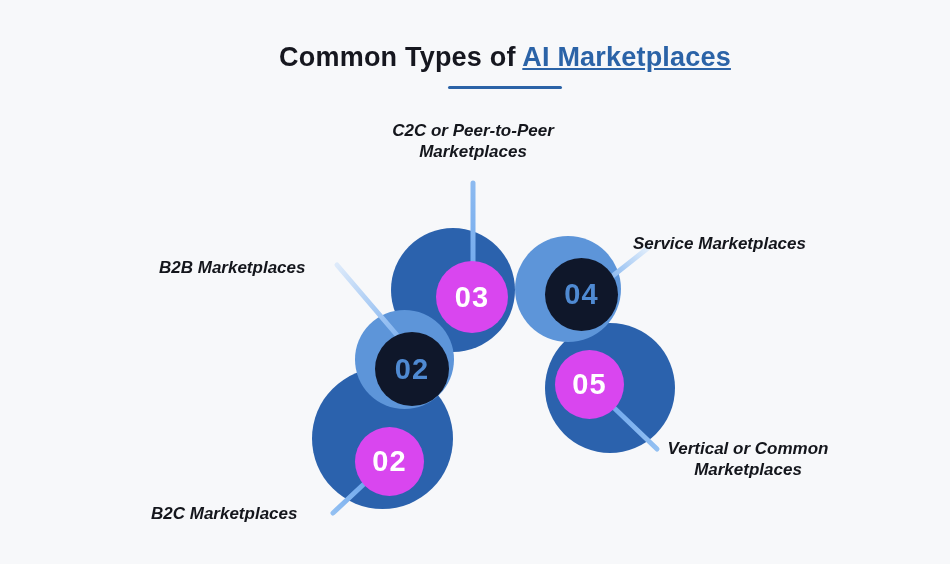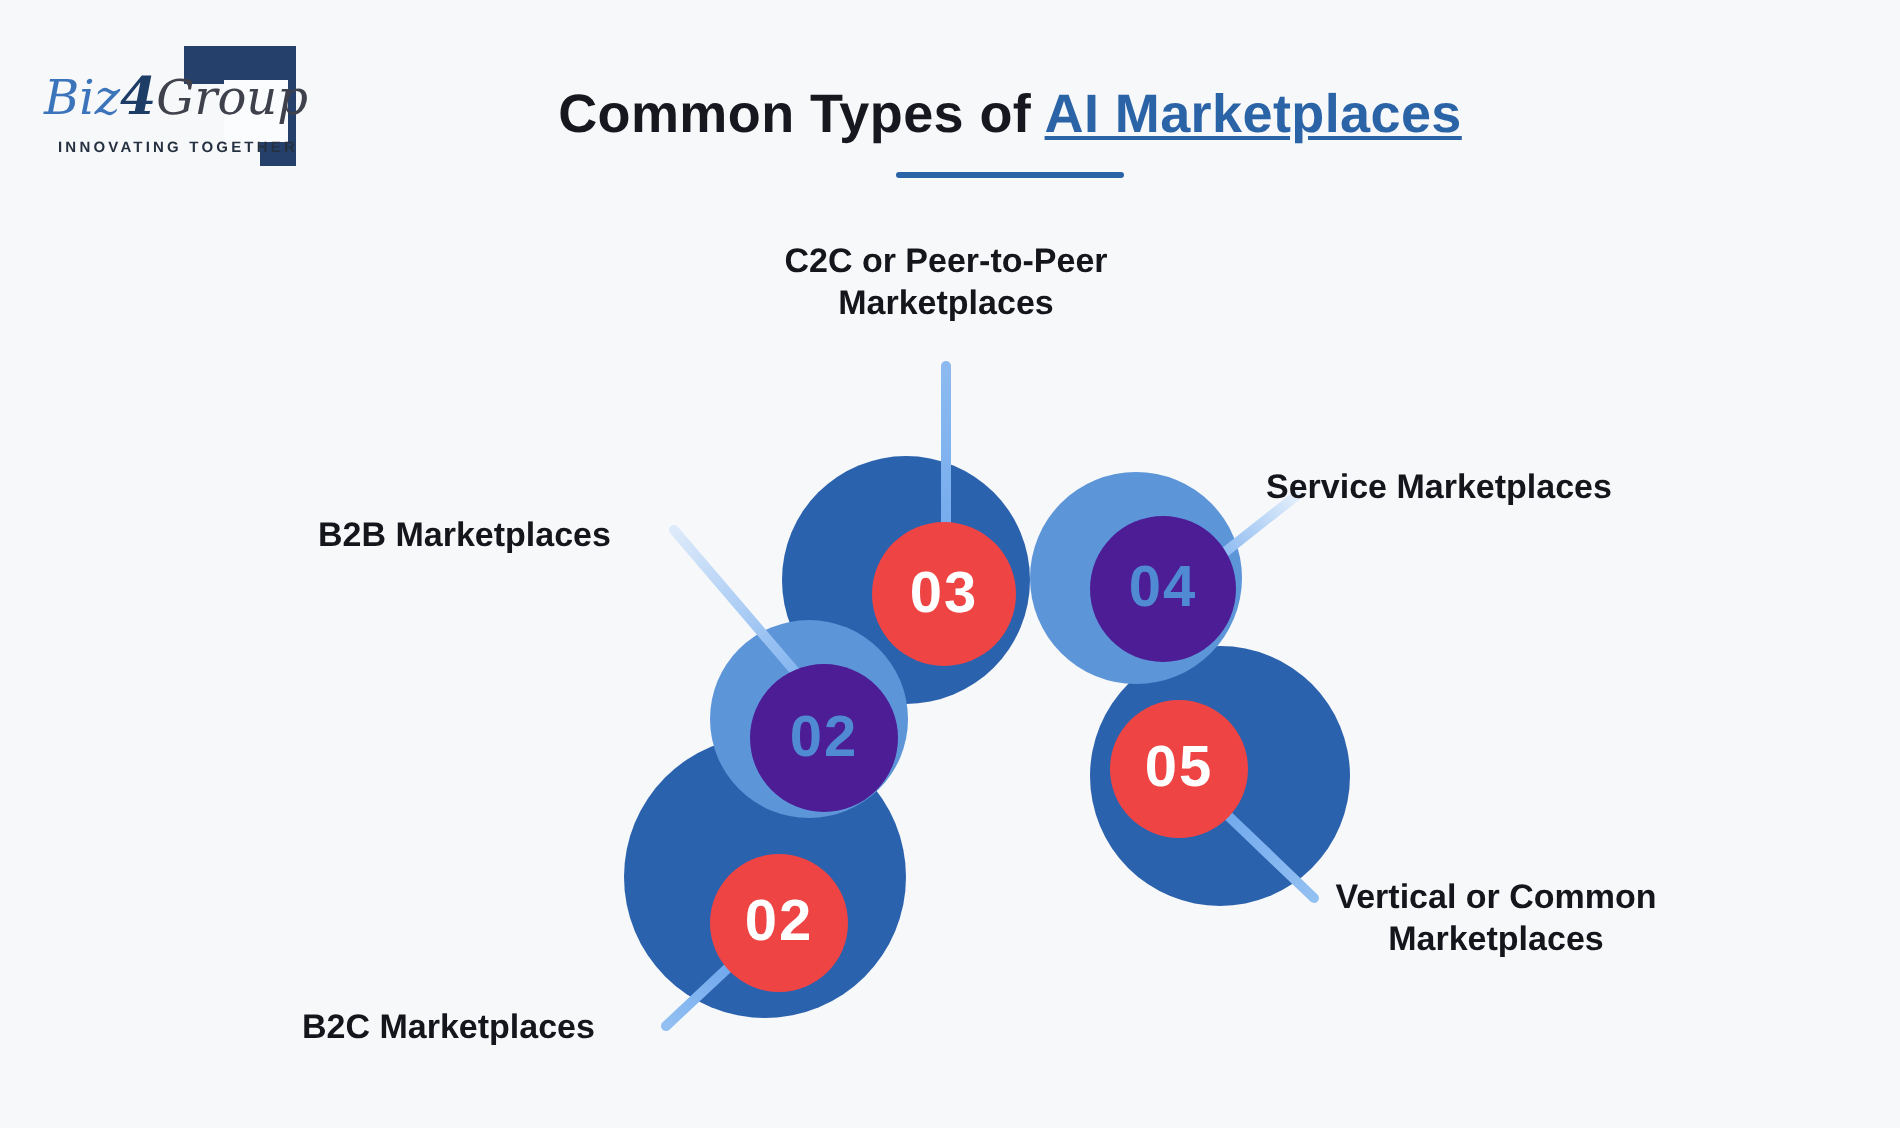--- a/index.html
+++ b/index.html
@@ -31,60 +31,51 @@
                      background: #2b63a7; border-radius: 2px; }
 
   
   .bubble-outer { position: absolute; border-radius: 50%; }
   .dark   { background: #2b62ad; }
   .medium { background: #5d95d9; }
   .z1 { z-index: 1; } .z2 { z-index: 2; }
   .bubble-inner { position: absolute; border-radius: 50%; z-index: 4;
                   display: flex; align-items: center; justify-content: center;
                   font-weight: bold; font-size: 29px; letter-spacing: 1px; }
-  .inner-light { background: #ef4444; color: #ffffff; }
-  .inner-pale  { background: #4c1d95; color: #4f8ad2; }
+  .inner-light { background: #d946ef; color: #ffffff; }
+  .inner-pale  { background: #0f172a; color: #4f8ad2; }
 
   .o1 { left: 312px; top: 368px; width: 141px; height: 141px; }
   .i1 { left: 355px; top: 427px; width: 69px;  height: 69px; }
   .o2 { left: 355px; top: 310px; width: 99px;  height: 99px; }
   .i2 { left: 375px; top: 332px; width: 74px;  height: 74px; }
   .o3 { left: 391px; top: 228px; width: 124px; height: 124px; }
   .i3 { left: 436px; top: 261px; width: 72px;  height: 72px; }
   .o4 { left: 515px; top: 236px; width: 106px; height: 106px; }
   .i4 { left: 545px; top: 258px; width: 73px;  height: 73px; }
   .o5 { left: 545px; top: 323px; width: 130px; height: 130px; }
   .i5 { left: 555px; top: 350px; width: 69px;  height: 69px; }
 
   .connectors { position: absolute; left: 0; top: 0; z-index: 3; pointer-events: none; }
 
   
   .label { position: absolute; z-index: 5; font-weight: bold; font-size: 17px;
-           color: #14161c; line-height: 21px; white-space: nowrap; }
+           color: #14161c; line-height: 21px; white-space: nowrap; font-style: italic; }
   .label.wrap { white-space: normal; text-align: center; }
   .lb1 { left: 151px; top: 503px; }
   .lb2 { left: 159px; top: 257px; }
   .lb3 { left: 368px; top: 120px; width: 210px; }
   .lb4 { left: 633px; top: 233px; }
   .lb5 { left: 663px; top: 438px; width: 170px; }
 </style>
 </head>
 <body>
 
 <div class="stage">
 
-  <div class="logo">
-    <div class="logo-bar-top"></div>
-    <div class="logo-bar-right"></div>
-    <div class="logo-notch"></div>
-    <div class="logo-text">
-      <span class="lg-biz">Biz</span><span class="lg-4">4</span><span class="lg-group">Group</span>
-    </div>
-    <div class="logo-tagline">INNOVATING TOGETHER</div>
-  </div>
 
   <h1 class="title"><span>Common Types of </span><span class="hl">AI Marketplaces</span></h1>
   <div class="title-underline"></div>
 
   <div class="bubble-outer dark z1 o1"></div>
   <div class="bubble-outer dark z1 o3"></div>
   <div class="bubble-outer dark z1 o5"></div>
 
   <div class="bubble-outer medium z2 o2"></div>
   <div class="bubble-outer medium z2 o4"></div>

